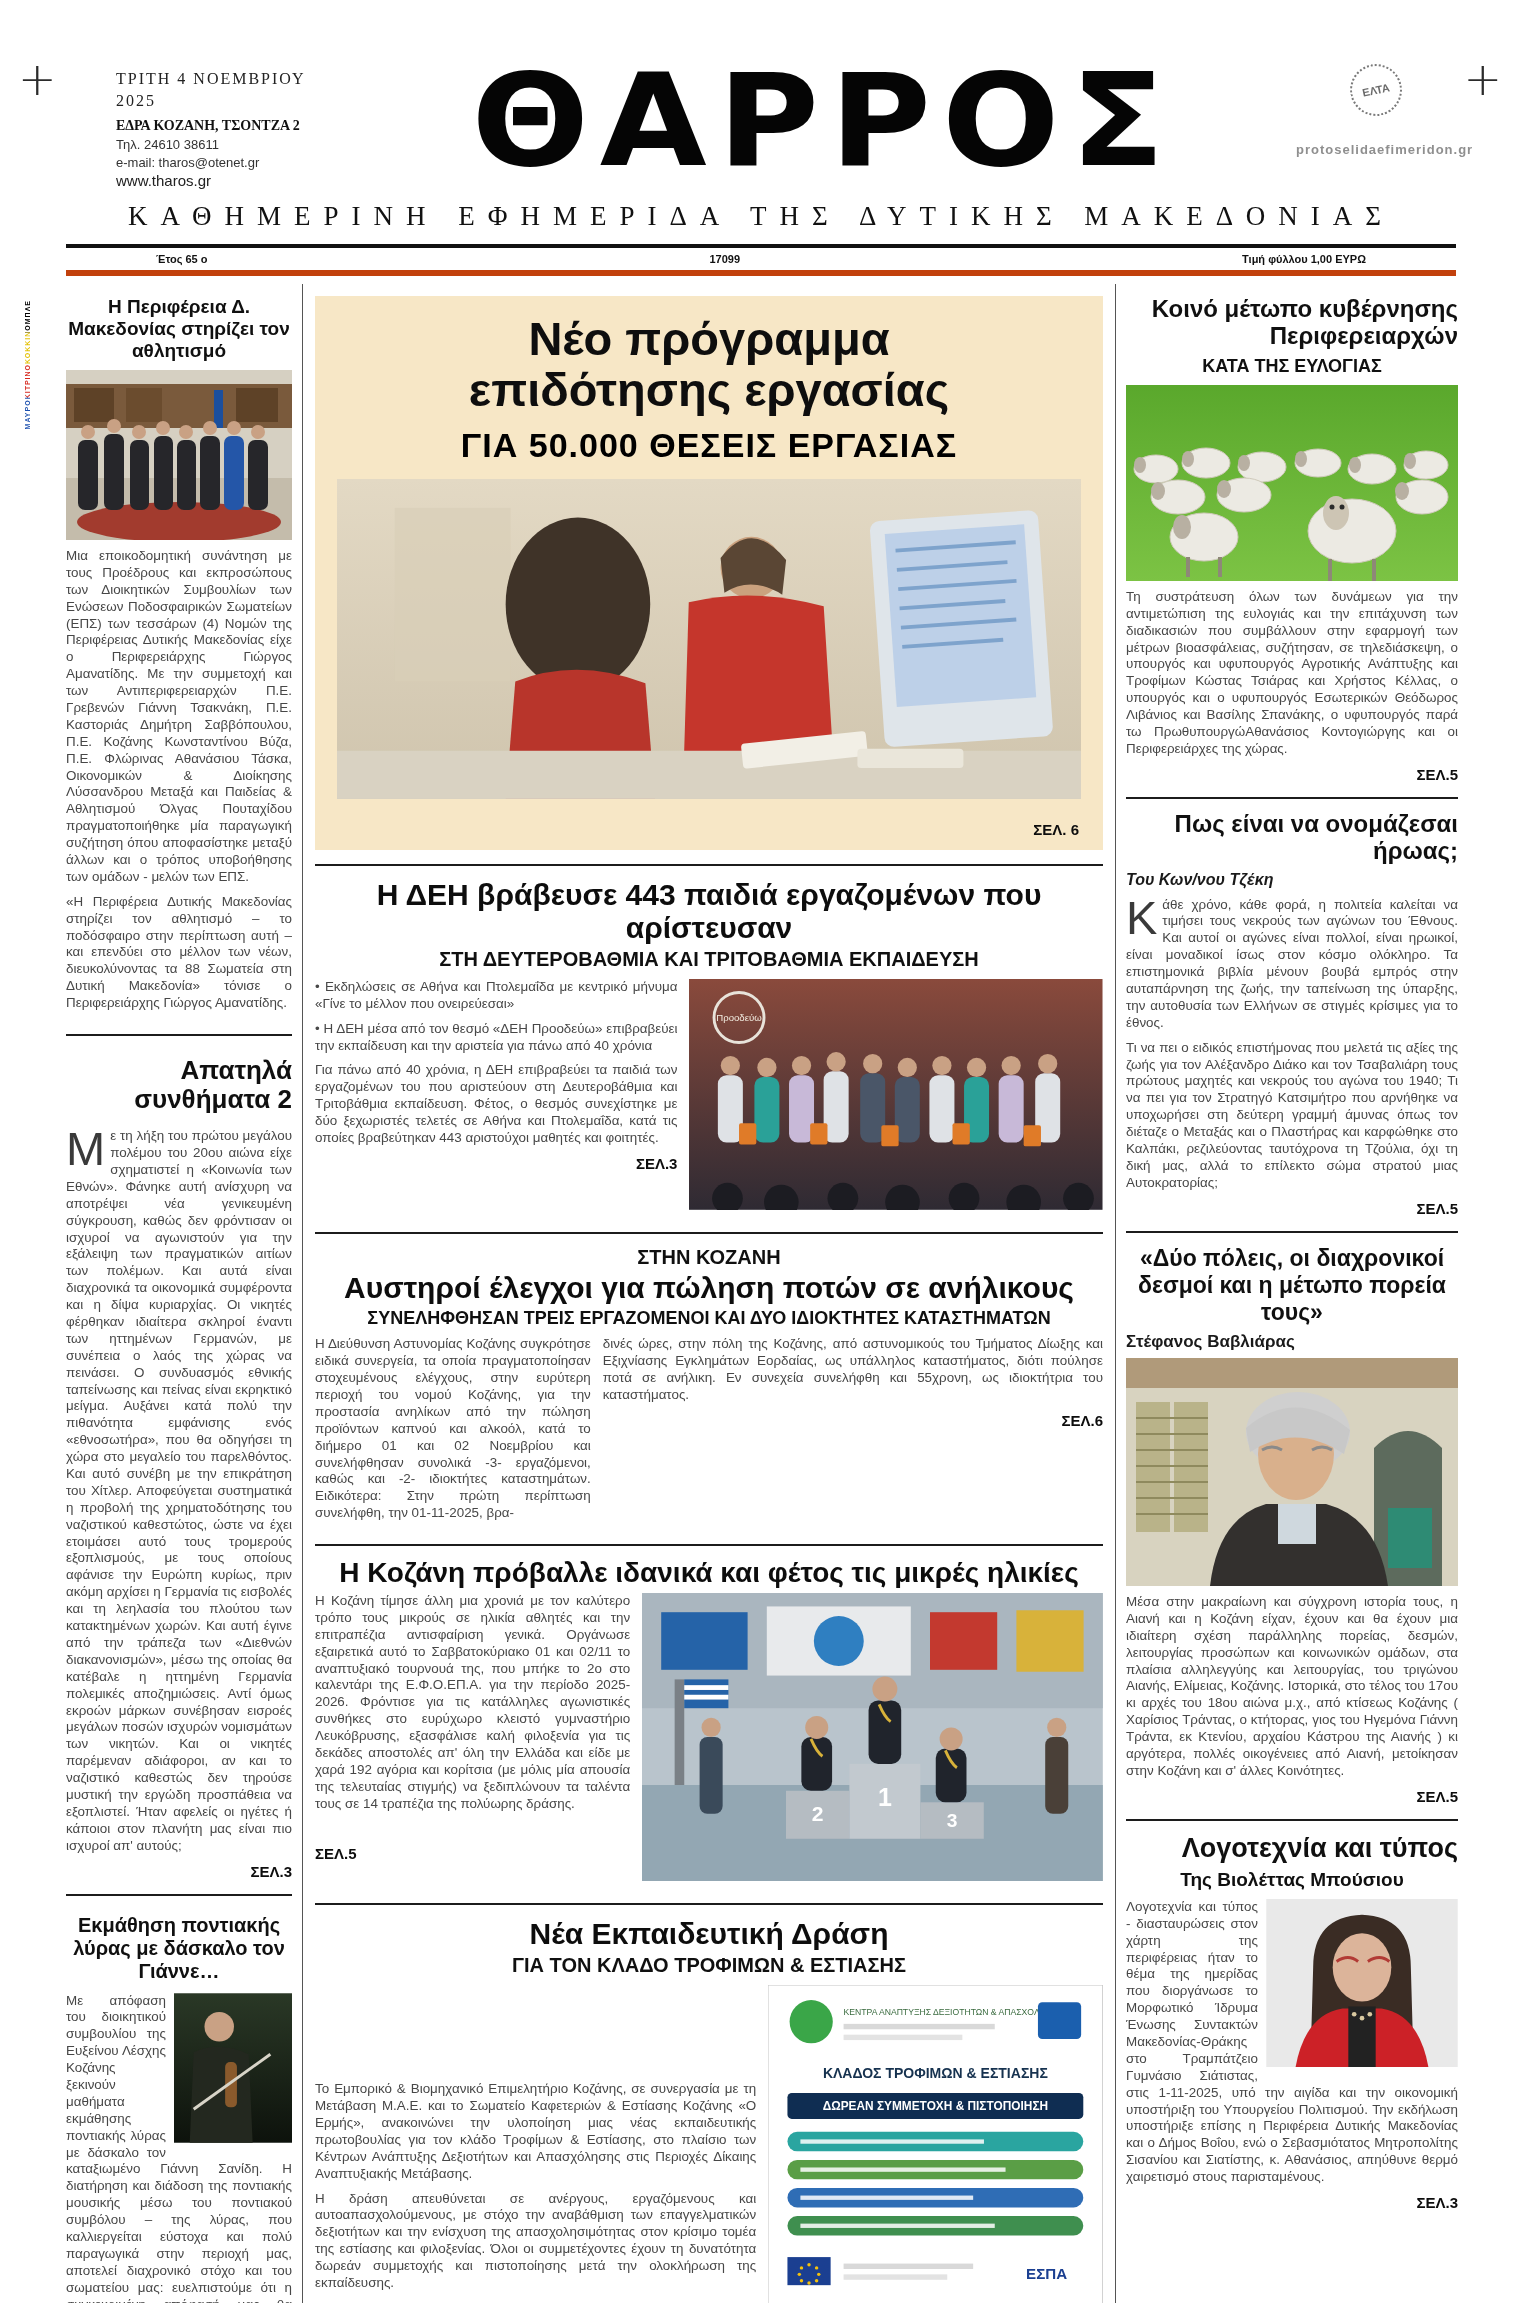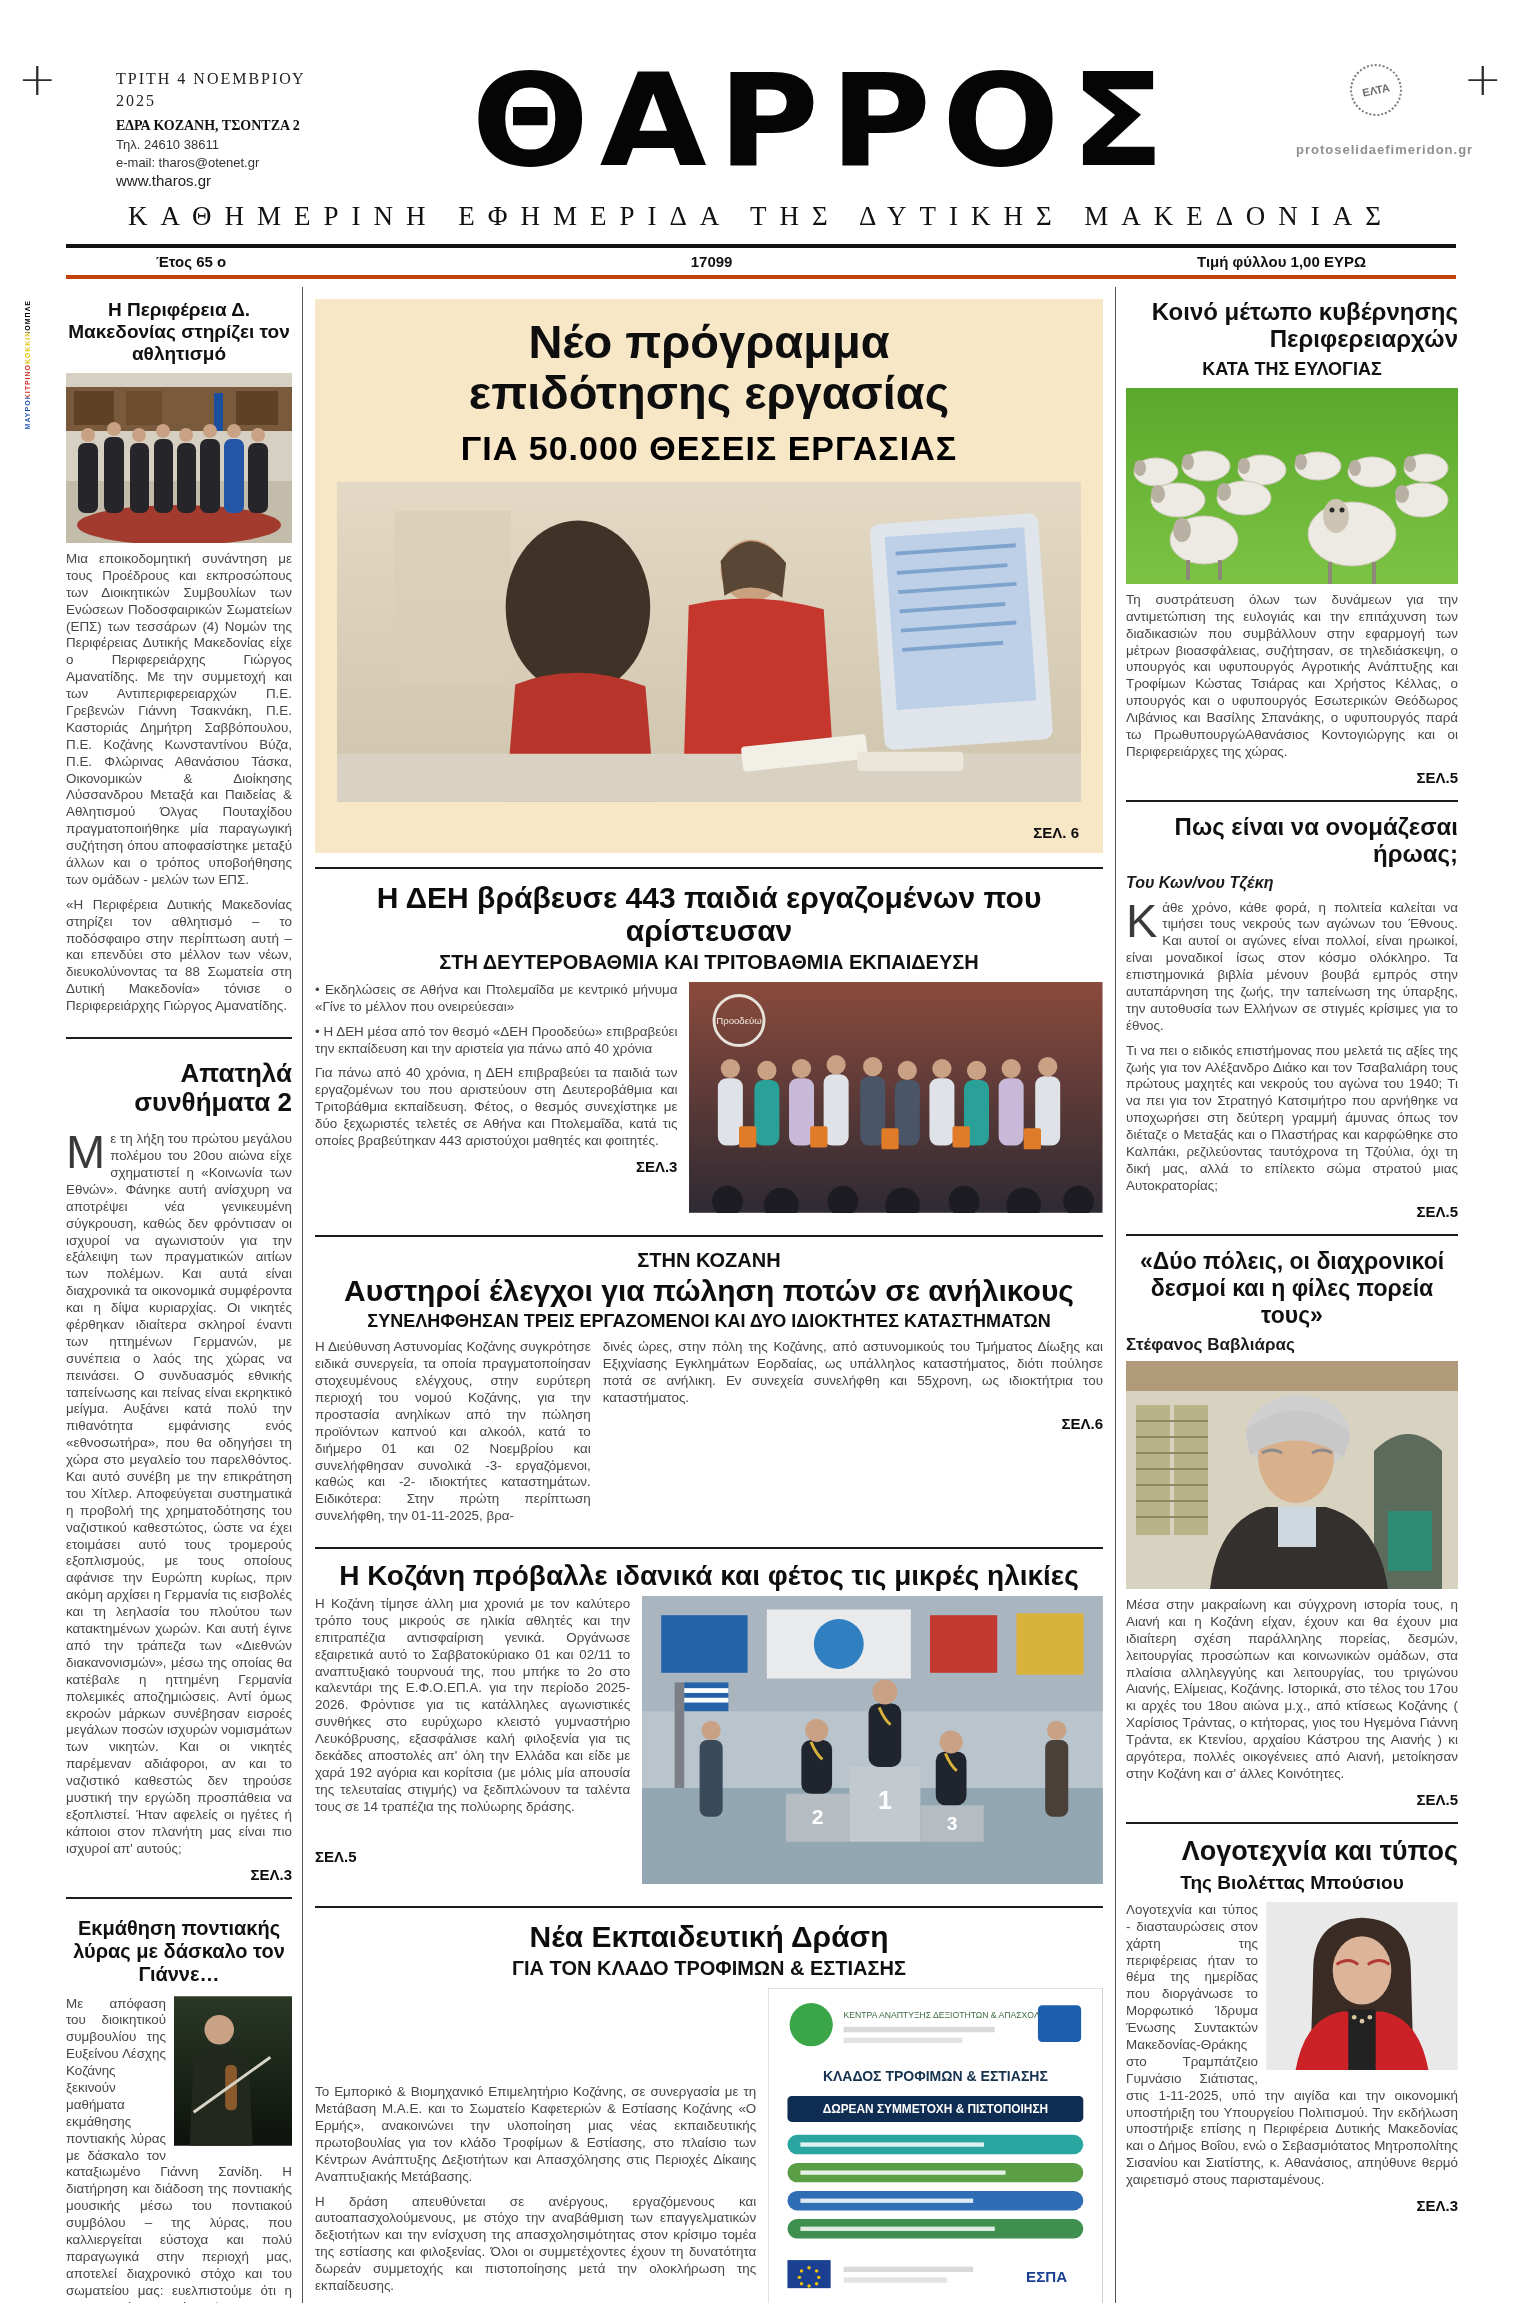--- a/index.html
+++ b/index.html
@@ -20,21 +20,21 @@
   .pub-info { width:285px; padding-left:50px; padding-top:8px; line-height:1.35; }
   .pub-date { font-family:"Liberation Serif", serif; font-size:16px; letter-spacing:2px; color:#222; margin-bottom:6px; }
   .pub-addr { font-family:"Liberation Serif", serif; font-size:14px; font-weight:bold; color:#111; }
   .pub-line { font-size:13px; color:#333; }
   .pub-site { font-size:15px; color:#222; }
   .masthead { flex:1; text-align:center; font-family:"DejaVu Sans", sans-serif; font-weight:900; font-size:128px; line-height:0.95; letter-spacing:10px; color:#050505; transform:scaleX(1.08); transform-origin:center; }
   .stamp-box { width:160px; text-align:center; padding-top:4px; }
   .stamp { width:52px; height:52px; margin:0 auto; border:2px dotted #7a7a7a; border-radius:50%; display:flex; align-items:center; justify-content:center; color:#6a6a6a; font-size:11px; font-weight:bold; transform:rotate(-12deg); }
   .watermark { margin-top:26px; font-size:13px; font-weight:bold; color:#8f8f8f; letter-spacing:1px; }
   .subtitle { text-align:center; font-family:"Liberation Serif", serif; font-size:27px; letter-spacing:13px; color:#111; margin-top:10px; }
-  .infobar { margin:12px 0 0 0; border-top:4px solid #111; border-bottom:4px solid #c2410c; display:flex; justify-content:space-between; padding:5px 90px 5px 90px; font-size:15px; font-weight:bold; color:#111; }
+  .infobar { margin:12px 0 0 0; border-top:4px solid #111; border-bottom:6px solid #c2410c; display:flex; justify-content:space-between; padding:5px 90px 5px 90px; font-size:11px; font-weight:bold; color:#111; }
 
   
   .content { display:grid; grid-template-columns:226px 1fr 332px; padding:8px 58px 26px 66px; }
   .col { min-width:0; }
   .col-center { border-left:1px solid #555; border-right:1px solid #555; margin:0 10px; padding:0 12px; }
 
   .sec { padding:12px 0 14px 0; border-bottom:2px solid #1c1c1c; }
   .sec:last-child { border-bottom:none; }
 
   h2.title { font-size:24px; color:#101010; text-align:right; line-height:1.12; margin-bottom:6px; }
@@ -464,21 +464,21 @@
         <div class="byline">Του Κων/νου Τζέκη</div>
         <div class="body-txt clearfix">
           <span class="dropcap">Κ</span>
           <span>άθε χρόνο, κάθε φορά, η πολιτεία καλείται να   τιμήσει τους νεκρούς των αγώνων του Έθνους. Και αυτοί οι αγώνες είναι πολλοί, είναι ηρωικοί, είναι μοναδικοί ίσως στον κόσμο ολόκληρο. Τα επιστημονικά βιβλία μένουν βουβά εμπρός στην αυταπάρνηση της ζωής, την ταπείνωση της ύπαρξης, την αυτοθυσία των Ελλήνων σε στιγμές κρίσιμες για το έθνος.</span>
         </div>
         <p class="body-txt">Τι να πει ο ειδικός επιστήμονας που μελετά τις αξίες της ζωής  για τον Αλέξανδρο Διάκο και τον Τσαβαλιάρη τους πρώτους μαχητές και νεκρούς του αγώνα του 1940; Τι να πει για τον Στρατηγό Κατσιμήτρο που αρνήθηκε να υποχωρήσει στη δεύτερη γραμμή άμυνας όπως τον διέταζε ο Μεταξάς και ο Πλαστήρας και καρφώθηκε στο Καλπάκι,  ρεζιλεύοντας ταυτόχρονα  τη Τζούλια, όχι τη δική μας, αλλά το επίλεκτο σώμα στρατού μιας Αυτοκρατορίας;</p>
         <div class="page-ref">ΣΕΛ.5</div>
       </section>
 
       <section class="sec">
-        <div class="two-line-title">«Δύο πόλεις, οι διαχρονικοί δεσμοί και η φίλες πορεία τους»</div>
+        <div class="two-line-title">«Δύο πόλεις, οι διαχρονικοί δεσμοί και η μέτωπο πορεία τους»</div>
         <div class="byline-left">Στέφανος Βαβλιάρας</div>
         <svg class="photo" viewBox="0 0 332 228" width="332" height="228">
           <rect width="332" height="228" fill="#d8d3c0"></rect>
           <rect x="0" y="0" width="332" height="30" fill="#b09a7a"></rect>
           <g fill="#b9b389">
               <rect x="10" y="44" width="34" height="130"></rect>
               <rect x="48" y="44" width="34" height="130"></rect>
             </g>
           <g stroke="#8f8a5e" stroke-width="2">
               <line x1="10" y1="60" x2="82" y2="60"></line>

